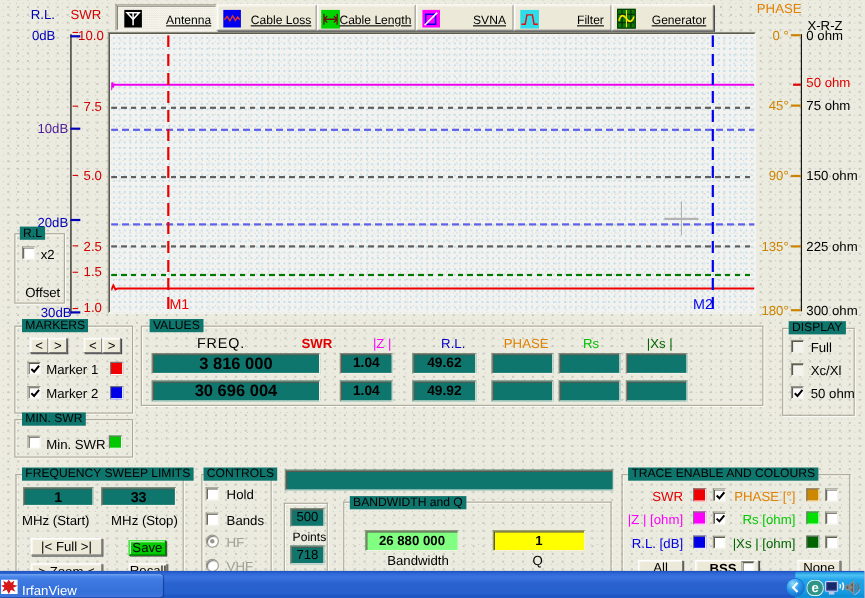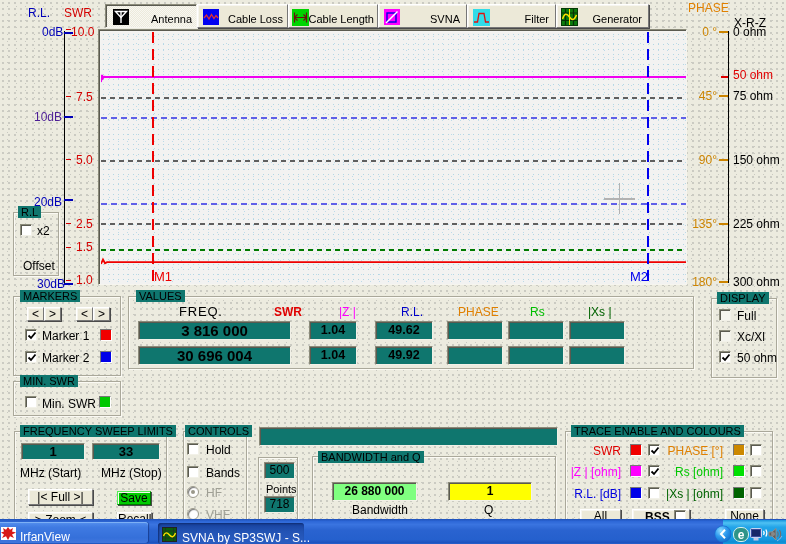--- a/index.html
+++ b/index.html
@@ -32,21 +32,21 @@
 }
 .cb {
   position:absolute; width:12px; height:12px; background:#fff;
   border:1px solid; border-color:#8b8b7a #f2f1e8 #f2f1e8 #8b8b7a;
   box-shadow: inset 1px 1px 0 #5a5a50;
 }
 .cb svg { position:absolute; left:1px; top:1px; }
 .sw { position:absolute; width:12px; height:12px; border:1px solid; border-color:#777 #fff #fff #777; }
 .tick { position:absolute; height:1px; background:#000; }
 .lbl { position:absolute; white-space:nowrap; line-height:12px; }
-.tlbl { position:absolute; white-space:nowrap; line-height:12px; font-size:11px; }
+.tlbl { position:absolute; white-space:nowrap; line-height:12px; font-size:11px;text-decoration:underline; }
 .dash-gray { position:absolute; height:2px; left:0; right:0;
   background:repeating-linear-gradient(90deg,#5f5f5f 0 5px,rgba(0,0,0,0) 5px 9px); }
 .dash-blue { position:absolute; height:2px; left:0; right:0;
   background:repeating-linear-gradient(90deg,#5f5fe8 0 6px,rgba(0,0,0,0) 6px 10px); }
 </style>
 </head>
 <body>
 
 <div class="lbl" style="left:28px;top:7px;color:#0000b8;">R.L.</div>
 <div class="lbl" style="left:64px;top:7px;color:#d40000;">SWR</div>
@@ -103,21 +103,21 @@
   </div>
   <div class="tlbl" style="right:6px;top:8px;">Generator</div>
 </div>
 
 <div class="abs" style="left:64px;top:31px;width:1px;height:254px;background:#000;"></div>
 
 <div class="tick" style="left:64px;top:32px;width:9px;background:#0000b8;height:2px;"></div>
 <div class="tick" style="left:64px;top:116px;width:9px;background:#0000b8;height:2px;"></div>
 <div class="tick" style="left:64px;top:199px;width:9px;background:#0000b8;height:2px;"></div>
 <div class="tick" style="left:64px;top:283px;width:9px;background:#0000b8;height:2px;"></div>
-<div class="lbl" style="left:42px;top:26px;color:#0000b8;">0dB</div>
+<div class="lbl" style="left:29px;top:26px;color:#0000b8;">0dB</div>
 <div class="lbl" style="left:34px;top:111px;color:#4c1d95;">10dB</div>
 <div class="lbl" style="left:34px;top:196px;color:#0000b8;">20dB</div>
 <div class="lbl" style="left:37px;top:278px;color:#0000b8;">30dB</div>
 
 <div class="tick" style="left:66px;top:29px;width:5px;background:#d40000;"></div>
 <div class="lbl" style="left:71px;top:26px;color:#d40000;">10.0</div>
 <div class="tick" style="left:66px;top:96px;width:5px;background:#d40000;"></div>
 <div class="lbl" style="left:76px;top:91px;color:#d40000;">7.5</div>
 <div class="tick" style="left:66px;top:159px;width:5px;background:#d40000;"></div>
 <div class="lbl" style="left:76px;top:154px;color:#d40000;">5.0</div>
@@ -334,29 +334,20 @@
 
   <div class="abs" style="left:-3px;top:3px;width:151px;height:21px;border-radius:3px;background:linear-gradient(180deg,#5590ef 0%,#3f7ae2 25%,#3570da 75%,#4076dd 100%);box-shadow:inset 0 1px 0 #7db0f5, 1px 0 1px rgba(10,30,90,0.5);">
     <div class="abs" style="left:4px;top:5px;width:15px;height:13px;background:#fff;">
       <svg width="15" height="13" viewBox="0 0 15 13">
         <path d="M7 0 L9 2.8 L12 1 L11 4.6 L15 5.5 L11 7.4 L13 11 L9 9.2 L7 13 L5 9.2 L1 11 L3 7.4 L0 5.5 L3 4.6 L2 1 L5 2.8 Z" fill="#d81818"></path>
       </svg>
     </div>
     <div class="lbl" style="left:23px;top:9px;color:#fff;font-size:12px;">IrfanView</div>
   </div>
 
-  <div class="abs" style="left:158px;top:3.5px;width:146px;height:21px;border-radius:3px;background:linear-gradient(180deg,#17409c 0%,#2253b4 40%,#2a5dc2 100%);box-shadow:inset 1px 1px 2px #102c70;">
-    <div class="abs" style="left:4px;top:4px;width:15px;height:15px;background:#0c5c0c;border:1px solid #222;">
-      <svg width="13" height="13" viewBox="0 0 13 13">
-          <path d="M2.5 0 V13 M10.5 0 V13 M0 3 H13 M0 10 H13" stroke="#1a3a1a" stroke-width="1"></path>
-          <path d="M0.5 8 C2 4, 4 4, 6.5 7 C9 10, 11 9, 12.5 5" stroke="#ffe000" stroke-width="1.4" fill="none"></path>
-        </svg>
-    </div>
-    <div class="lbl" style="left:24px;top:9px;color:#fff;font-size:12px;">SVNA by SP3SWJ -  S...</div>
-  </div>
 
   <div class="abs" style="left:723px;top:1px;width:63px;height:24px;background:linear-gradient(180deg,#1693dd 0%,#4fc1f3 12%,#22a4e8 30%,#149ae2 78%,#0e8cd2 92%,#17a0e4 100%);"></div>
 
   <svg class="abs" style="left:714px;top:6px;" width="18" height="18" viewBox="0 0 18 18">
     <circle cx="9" cy="9" r="8.5" fill="#1a6fd0"></circle>
     <circle cx="9" cy="9" r="7.8" fill="url(#gcirc)"></circle>
     <defs>
         <radialGradient id="gcirc" cx="0.35" cy="0.28" r="0.9">
       <stop offset="0" stop-color="#8fdcff"></stop>
           <stop offset="0.45" stop-color="#2d9aef"></stop>

